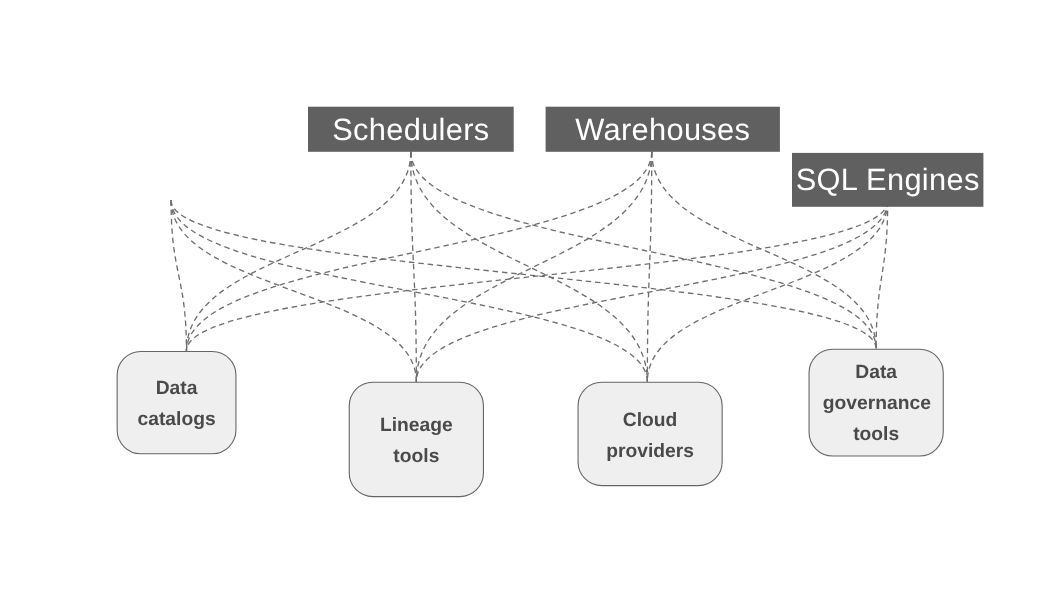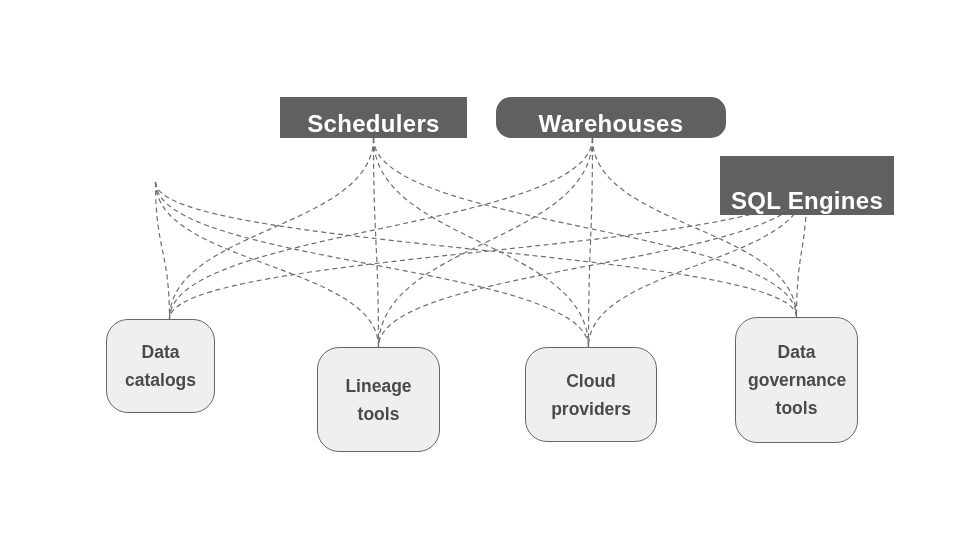--- a/index.html
+++ b/index.html
@@ -40,46 +40,45 @@
     display:flex;
     align-items:center;
     justify-content:center;
     text-align:center;
     box-sizing:border-box;
     z-index:2;
   }
   .tnode{
     background:var(--top-fill);
     color:var(--top-text);
-    font-size:24px;
-    font-weight:700;
+    font-size:28px;
+    font-weight:400;
     letter-spacing:0.3px;
-    align-items:flex-end;
   }
   .bnode{
     background:var(--bottom-fill);
     border:1.4px solid var(--bottom-border);
     border-radius:22px;
     color:var(--bottom-text);
     font-size:17.5px;
     font-weight:700;
     line-height:28px;
     padding:0 12px;
   }
   .bnode span{display:block; width:100%;}
   
   .n-at{left:61px;  top:140px; width:189px; height:42px;}
   .n-sc{left:280px; top:97px;  width:187px; height:41px;}
-  .n-wh{left:496px; top:97px;  width:230px; height:41px;border-radius:15px;}
-  .n-se{left:720px; top:156px; width:174px; height:59px;}
+  .n-wh{left:496px; top:97px;  width:213px; height:41px;}
+  .n-se{left:720px; top:139px; width:174px; height:49px;}
   
   .n-dc{left:106px; top:319px; width:109px; height:94px;}
   .n-lt{left:317px; top:347px; width:123px; height:105px;}
   .n-cp{left:525px; top:347px; width:132px; height:95px;}
-  .n-dg{left:735px; top:317px; width:123px; height:126px;}
+  .n-dg{left:735px; top:317px; width:123px; height:98px;}
 </style>
 </head>
 <body>
 
 <div id="slide">
 
   <svg id="edges-svg" xmlns="http://www.w3.org/2000/svg">
       <path d="M 155.5 182 C 155.5 250.5, 169.5 250.5, 169.5 319"></path>
       <path d="M 155.5 182 C 155.5 264.5, 378.5 264.5, 378.5 347"></path>
       <path d="M 155.5 182 C 155.5 264.5, 588.5 264.5, 588.5 347"></path>

